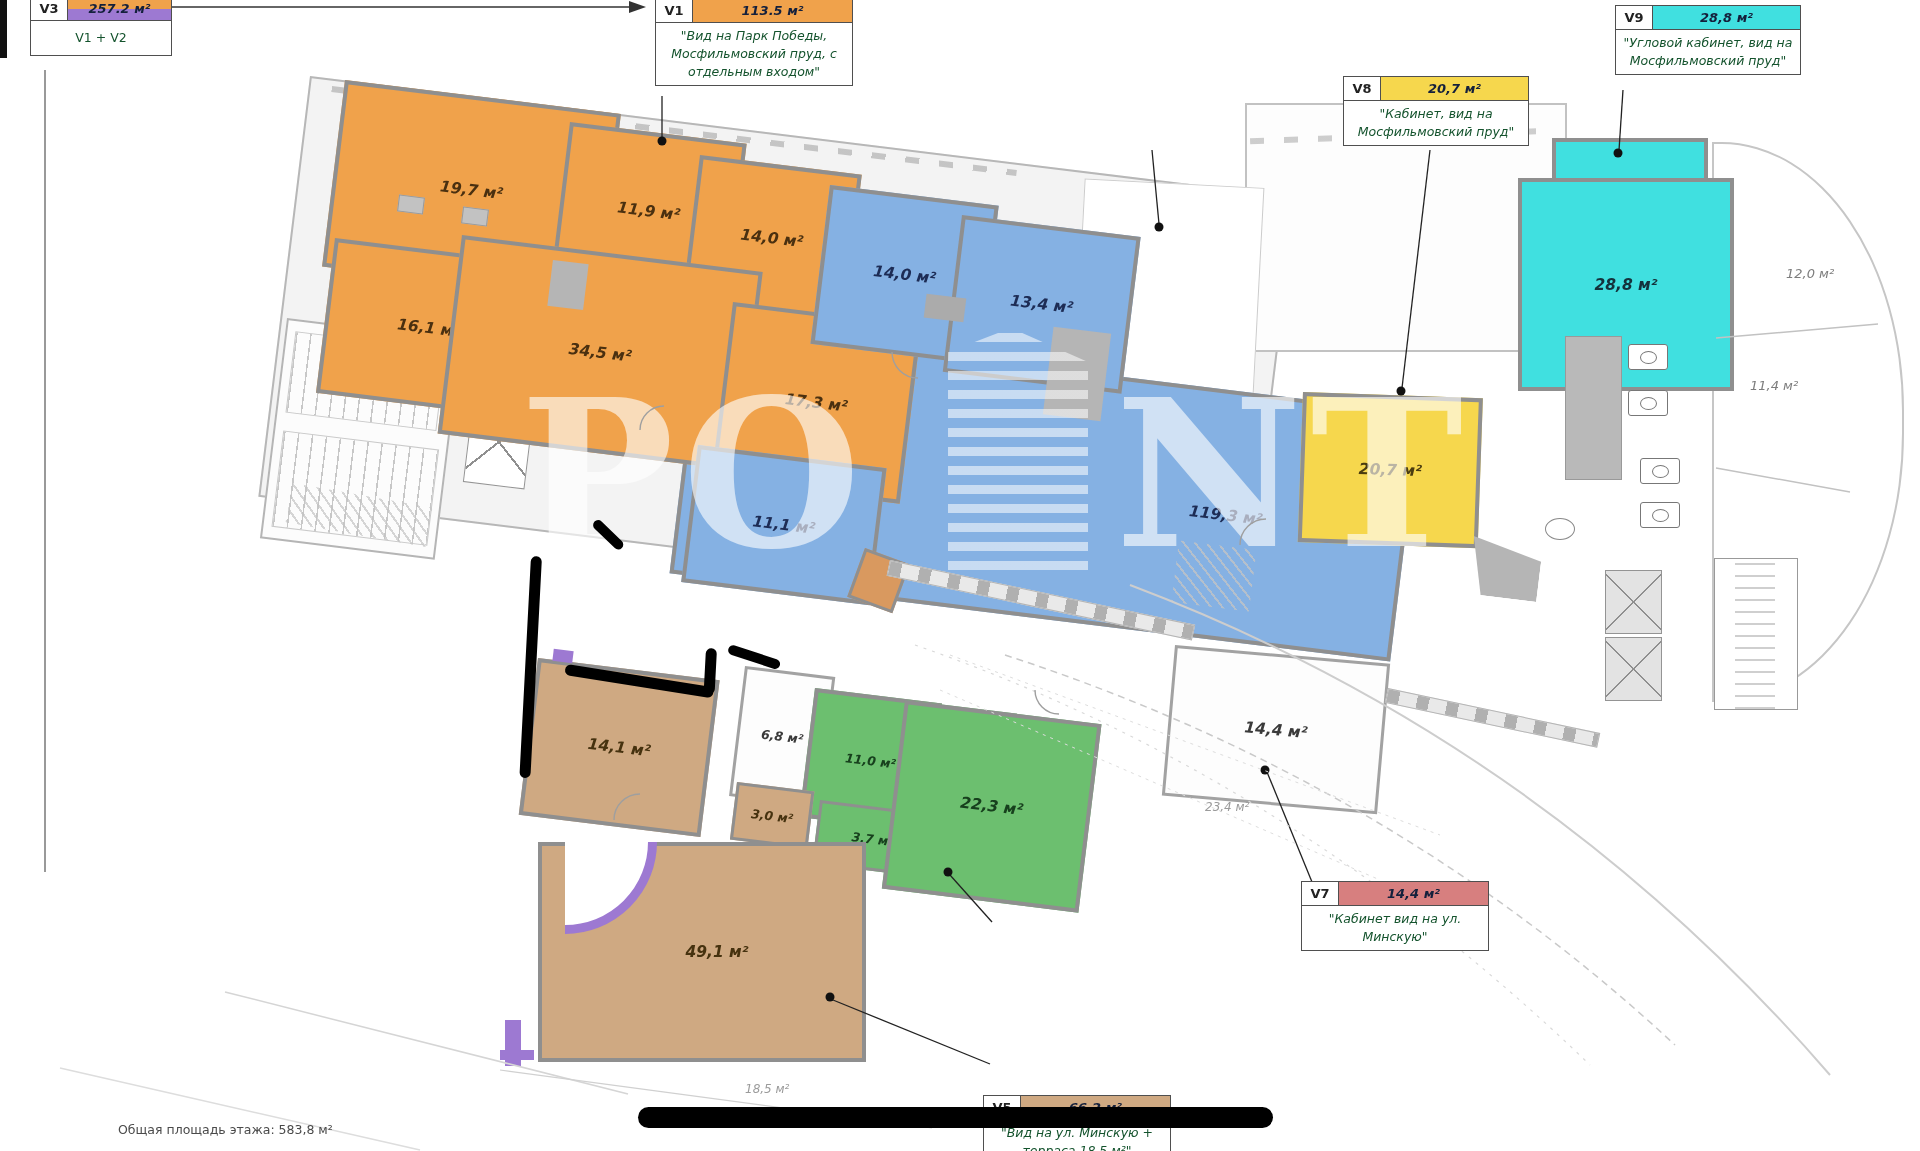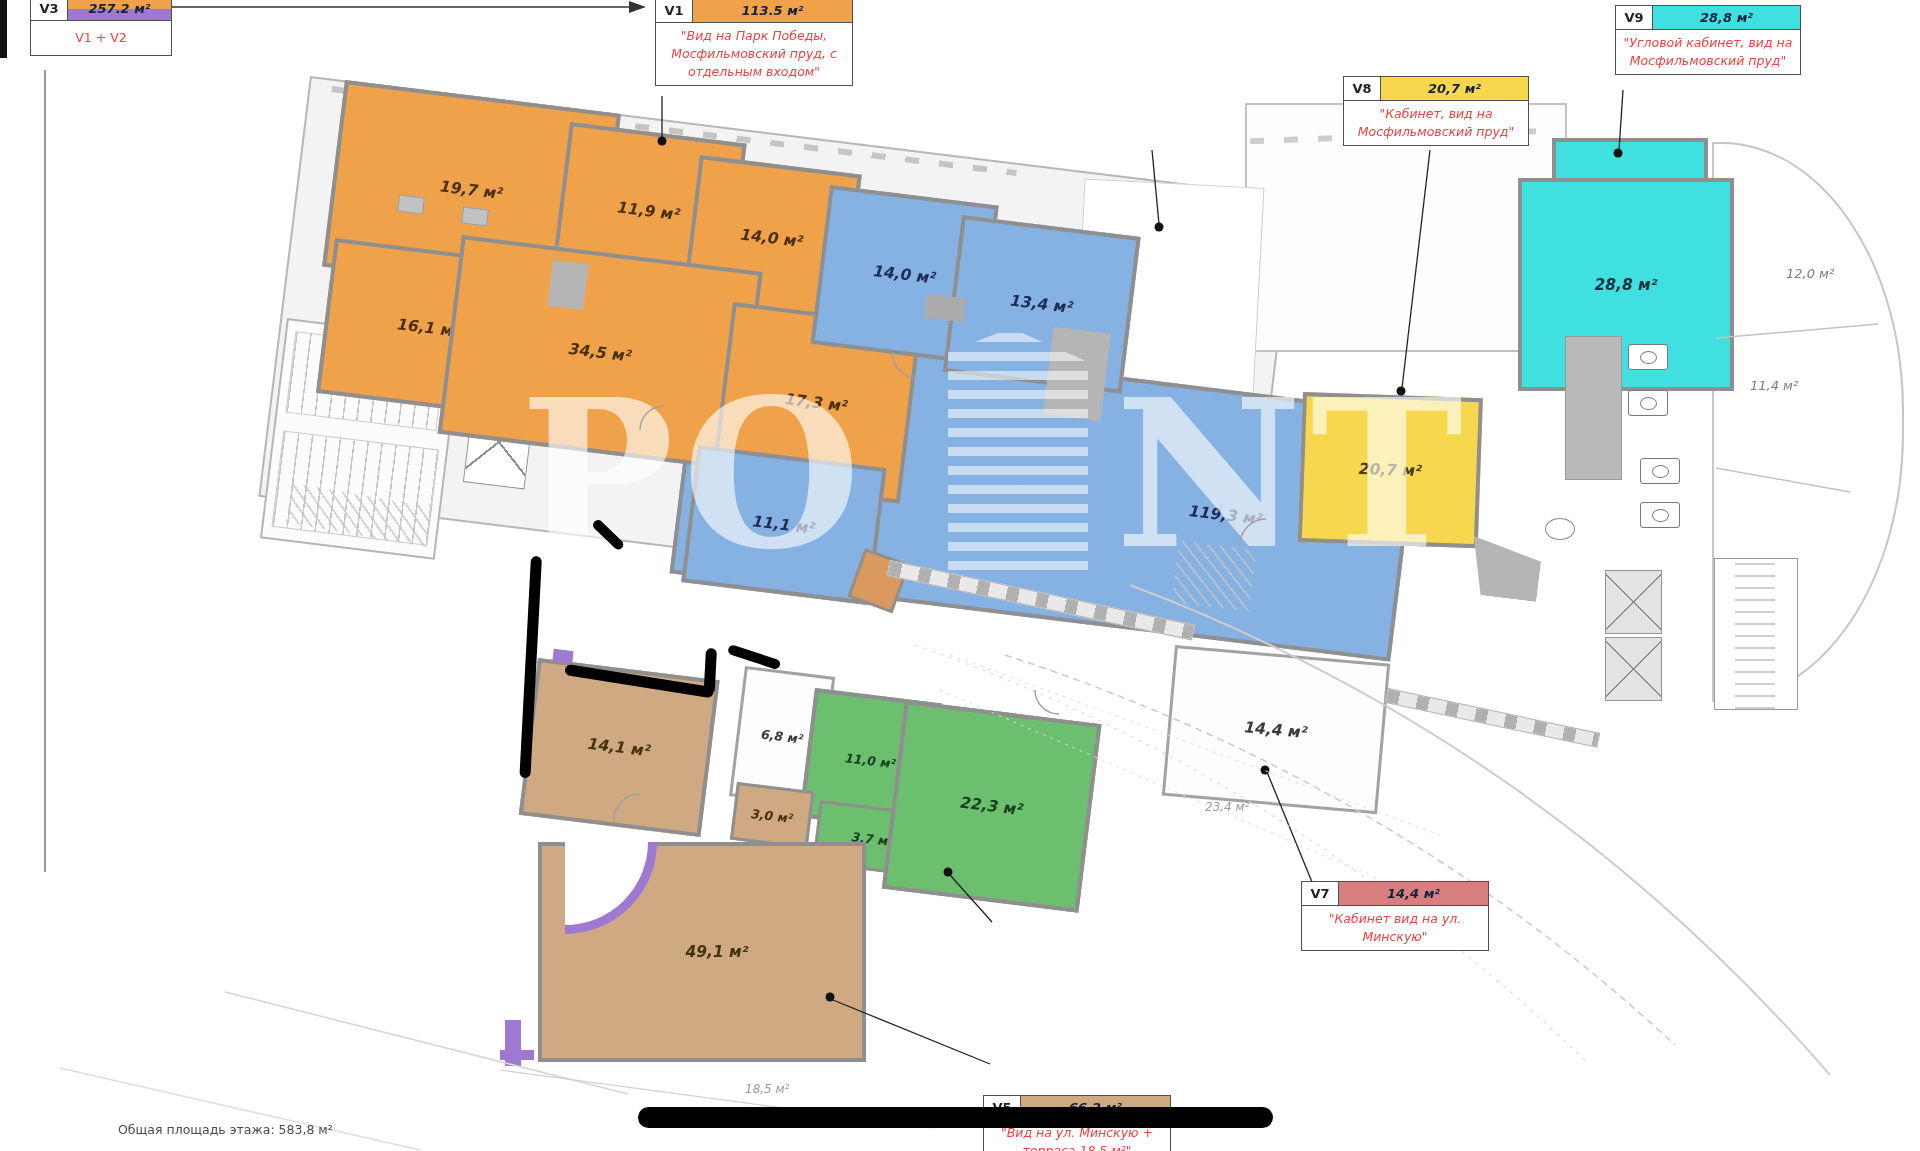--- a/index.html
+++ b/index.html
@@ -43,21 +43,21 @@
   #wm-estate{font-size:110px;color:rgba(195,195,195,0.40);letter-spacing:46px;line-height:1;}
   #wm-tower{position:absolute;left:948px;top:328px;width:140px;height:242px;z-index:3;
      background-image:repeating-linear-gradient(0deg,rgba(255,255,255,0.55) 0 9px,rgba(255,255,255,0) 9px 19px);
      clip-path:polygon(0 10%,45% 0,100% 14%,100% 100%,0 100%);pointer-events:none;}
 
   
   .legend{position:absolute;background:#fff;border:1.5px solid #4f4f4f;z-index:7;font-size:12.5px;}
   .legend .hdr{display:flex;border-bottom:1.5px solid #4f4f4f;height:23px;}
   .legend .lid{width:36px;display:flex;align-items:center;justify-content:center;font-weight:bold;font-size:13px;border-right:1.5px solid #4f4f4f;color:#222;}
   .legend .swatch{flex:1;display:flex;align-items:center;justify-content:center;font-weight:bold;font-style:italic;font-size:13px;color:#14203c;}
-  .legend .note{padding:4px 5px;text-align:center;font-style:italic;line-height:1.45;color:#ef4444;}
+  .legend .note{padding:4px 5px;text-align:center;font-style:italic;line-height:1.45;color:#14532d;}
 
   .rlabel{position:absolute;font-style:italic;font-weight:normal;z-index:2;}
   .terrlabel{color:#9b9b9b;font-size:12px;}
   .lenslabel{color:#7d7d7d;font-size:13px;font-weight:normal;}
 
   .mark{position:absolute;background:#000;z-index:8;border-radius:8px;transform-origin:top left;}
   svg.lines{position:absolute;left:0;top:0;z-index:4;pointer-events:none;}
   #footer-note{position:absolute;left:118px;top:1122px;font-size:12.5px;color:#4a4a4a;z-index:6;}
 </style>
 </head>

